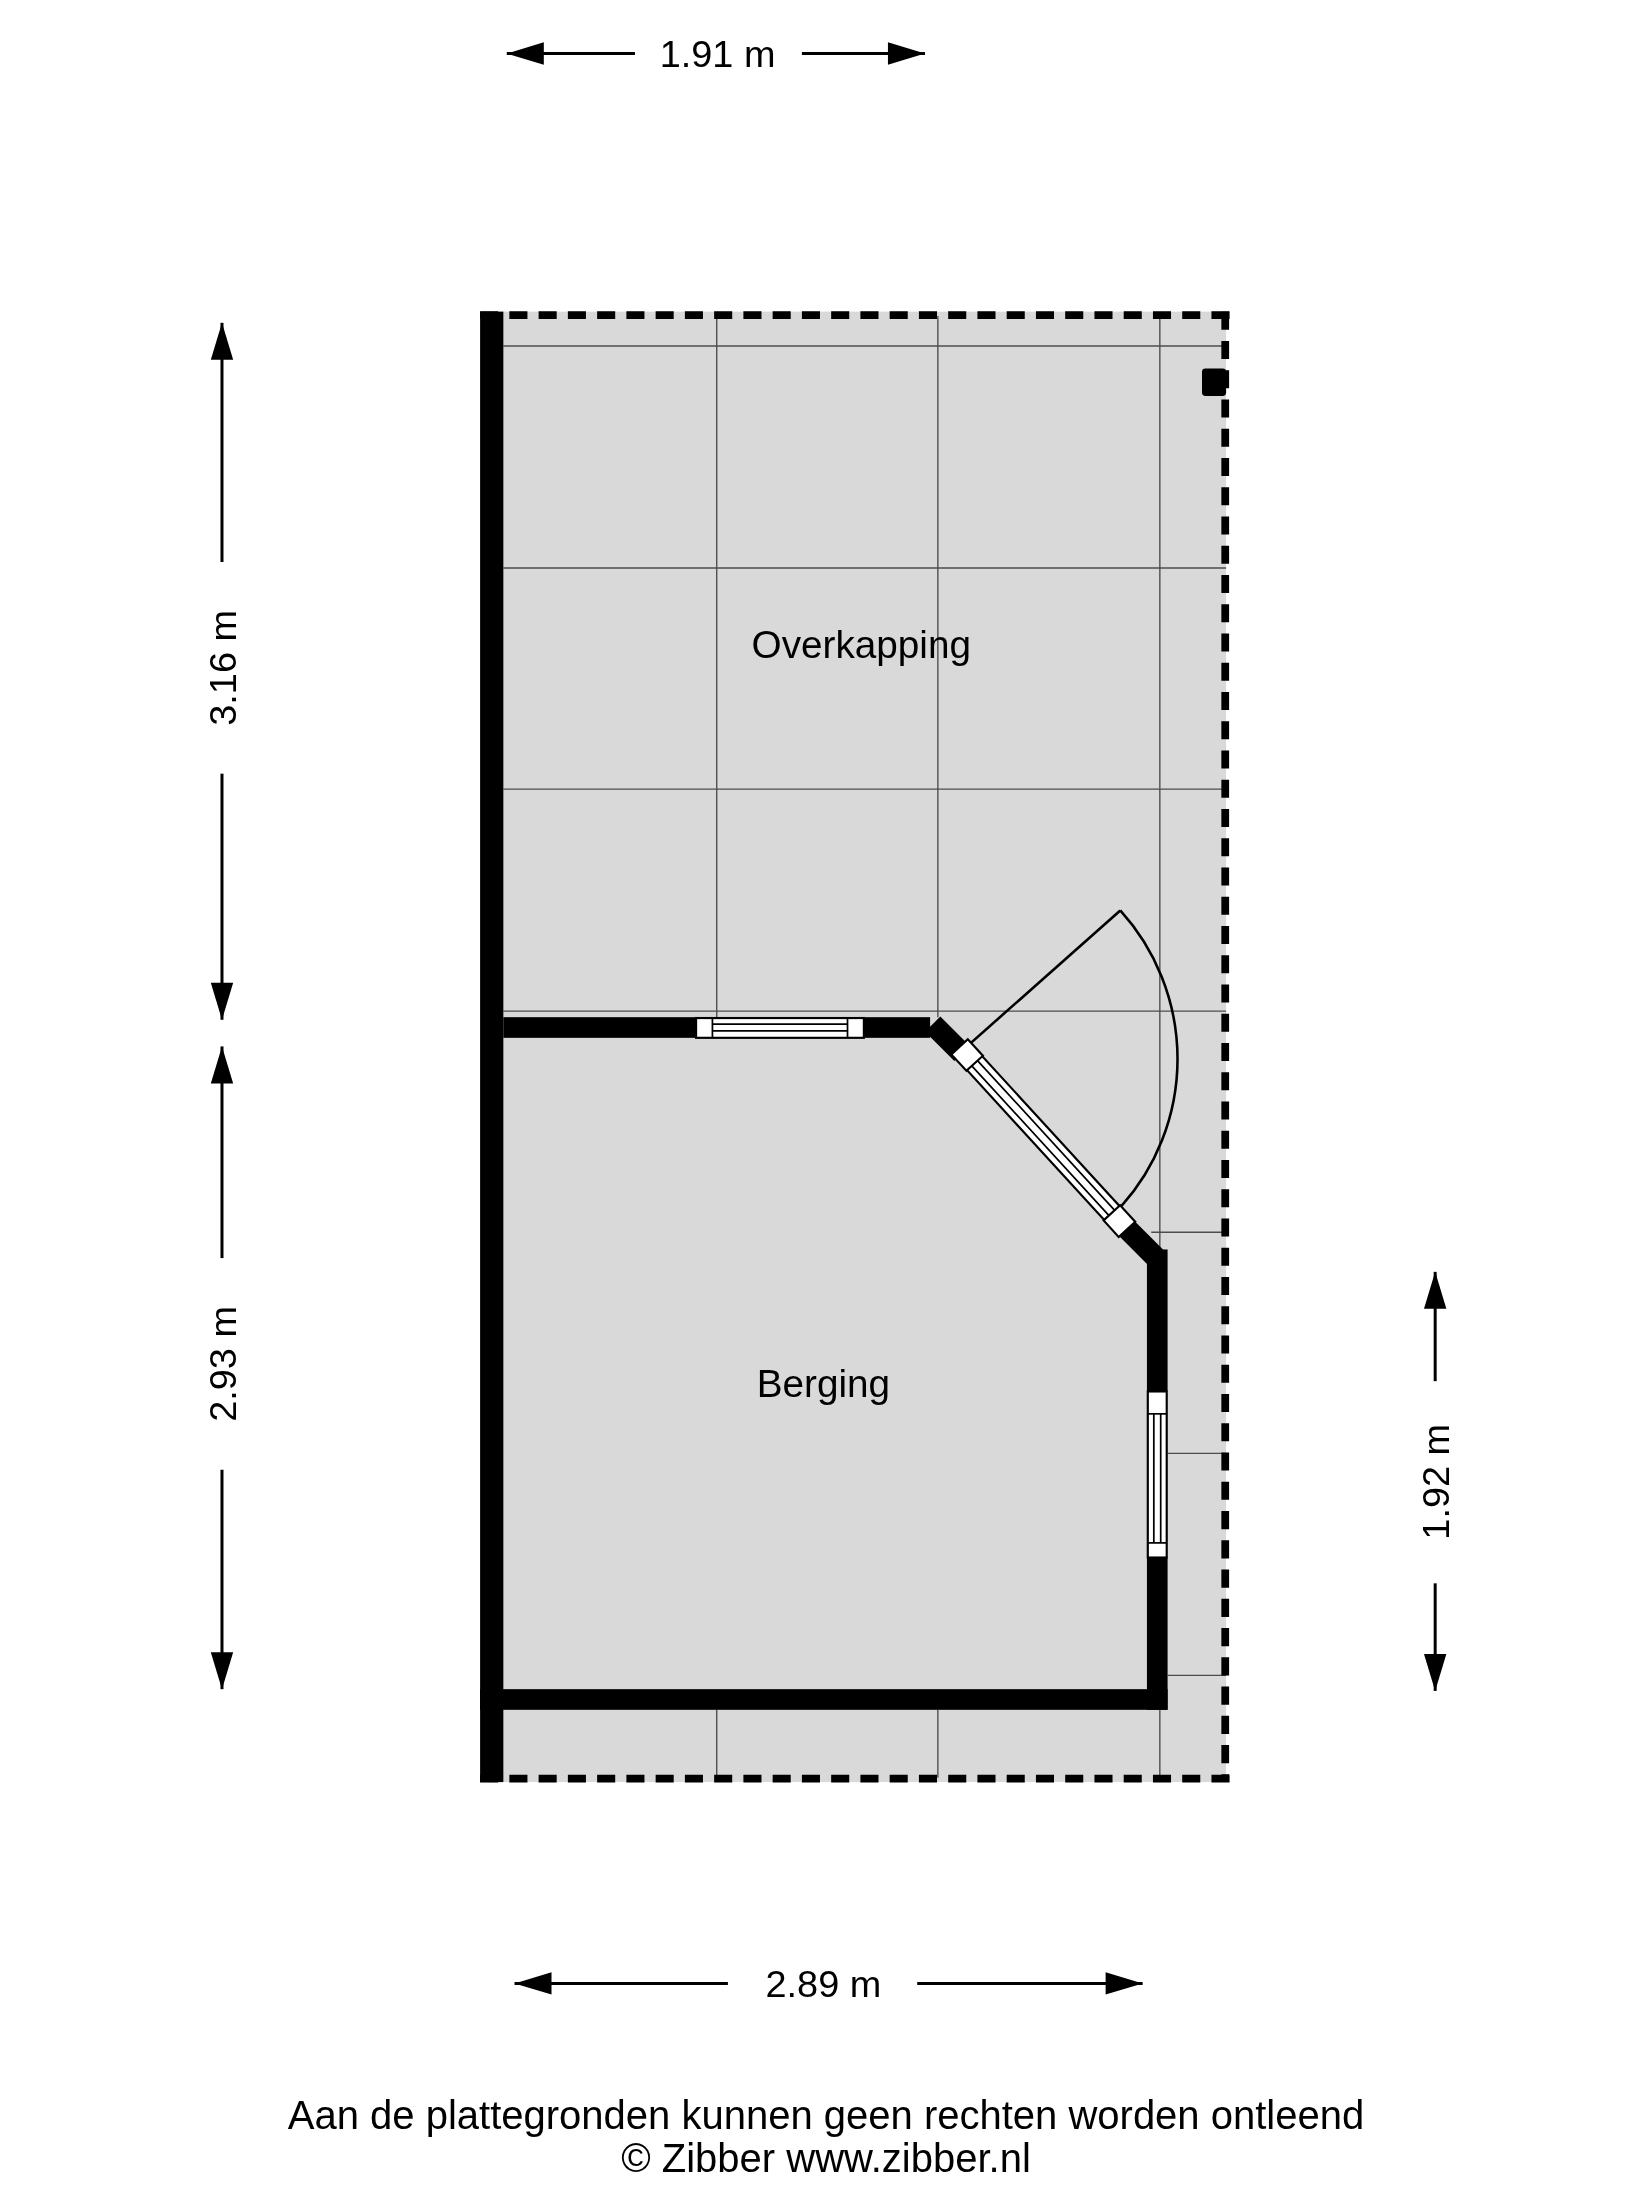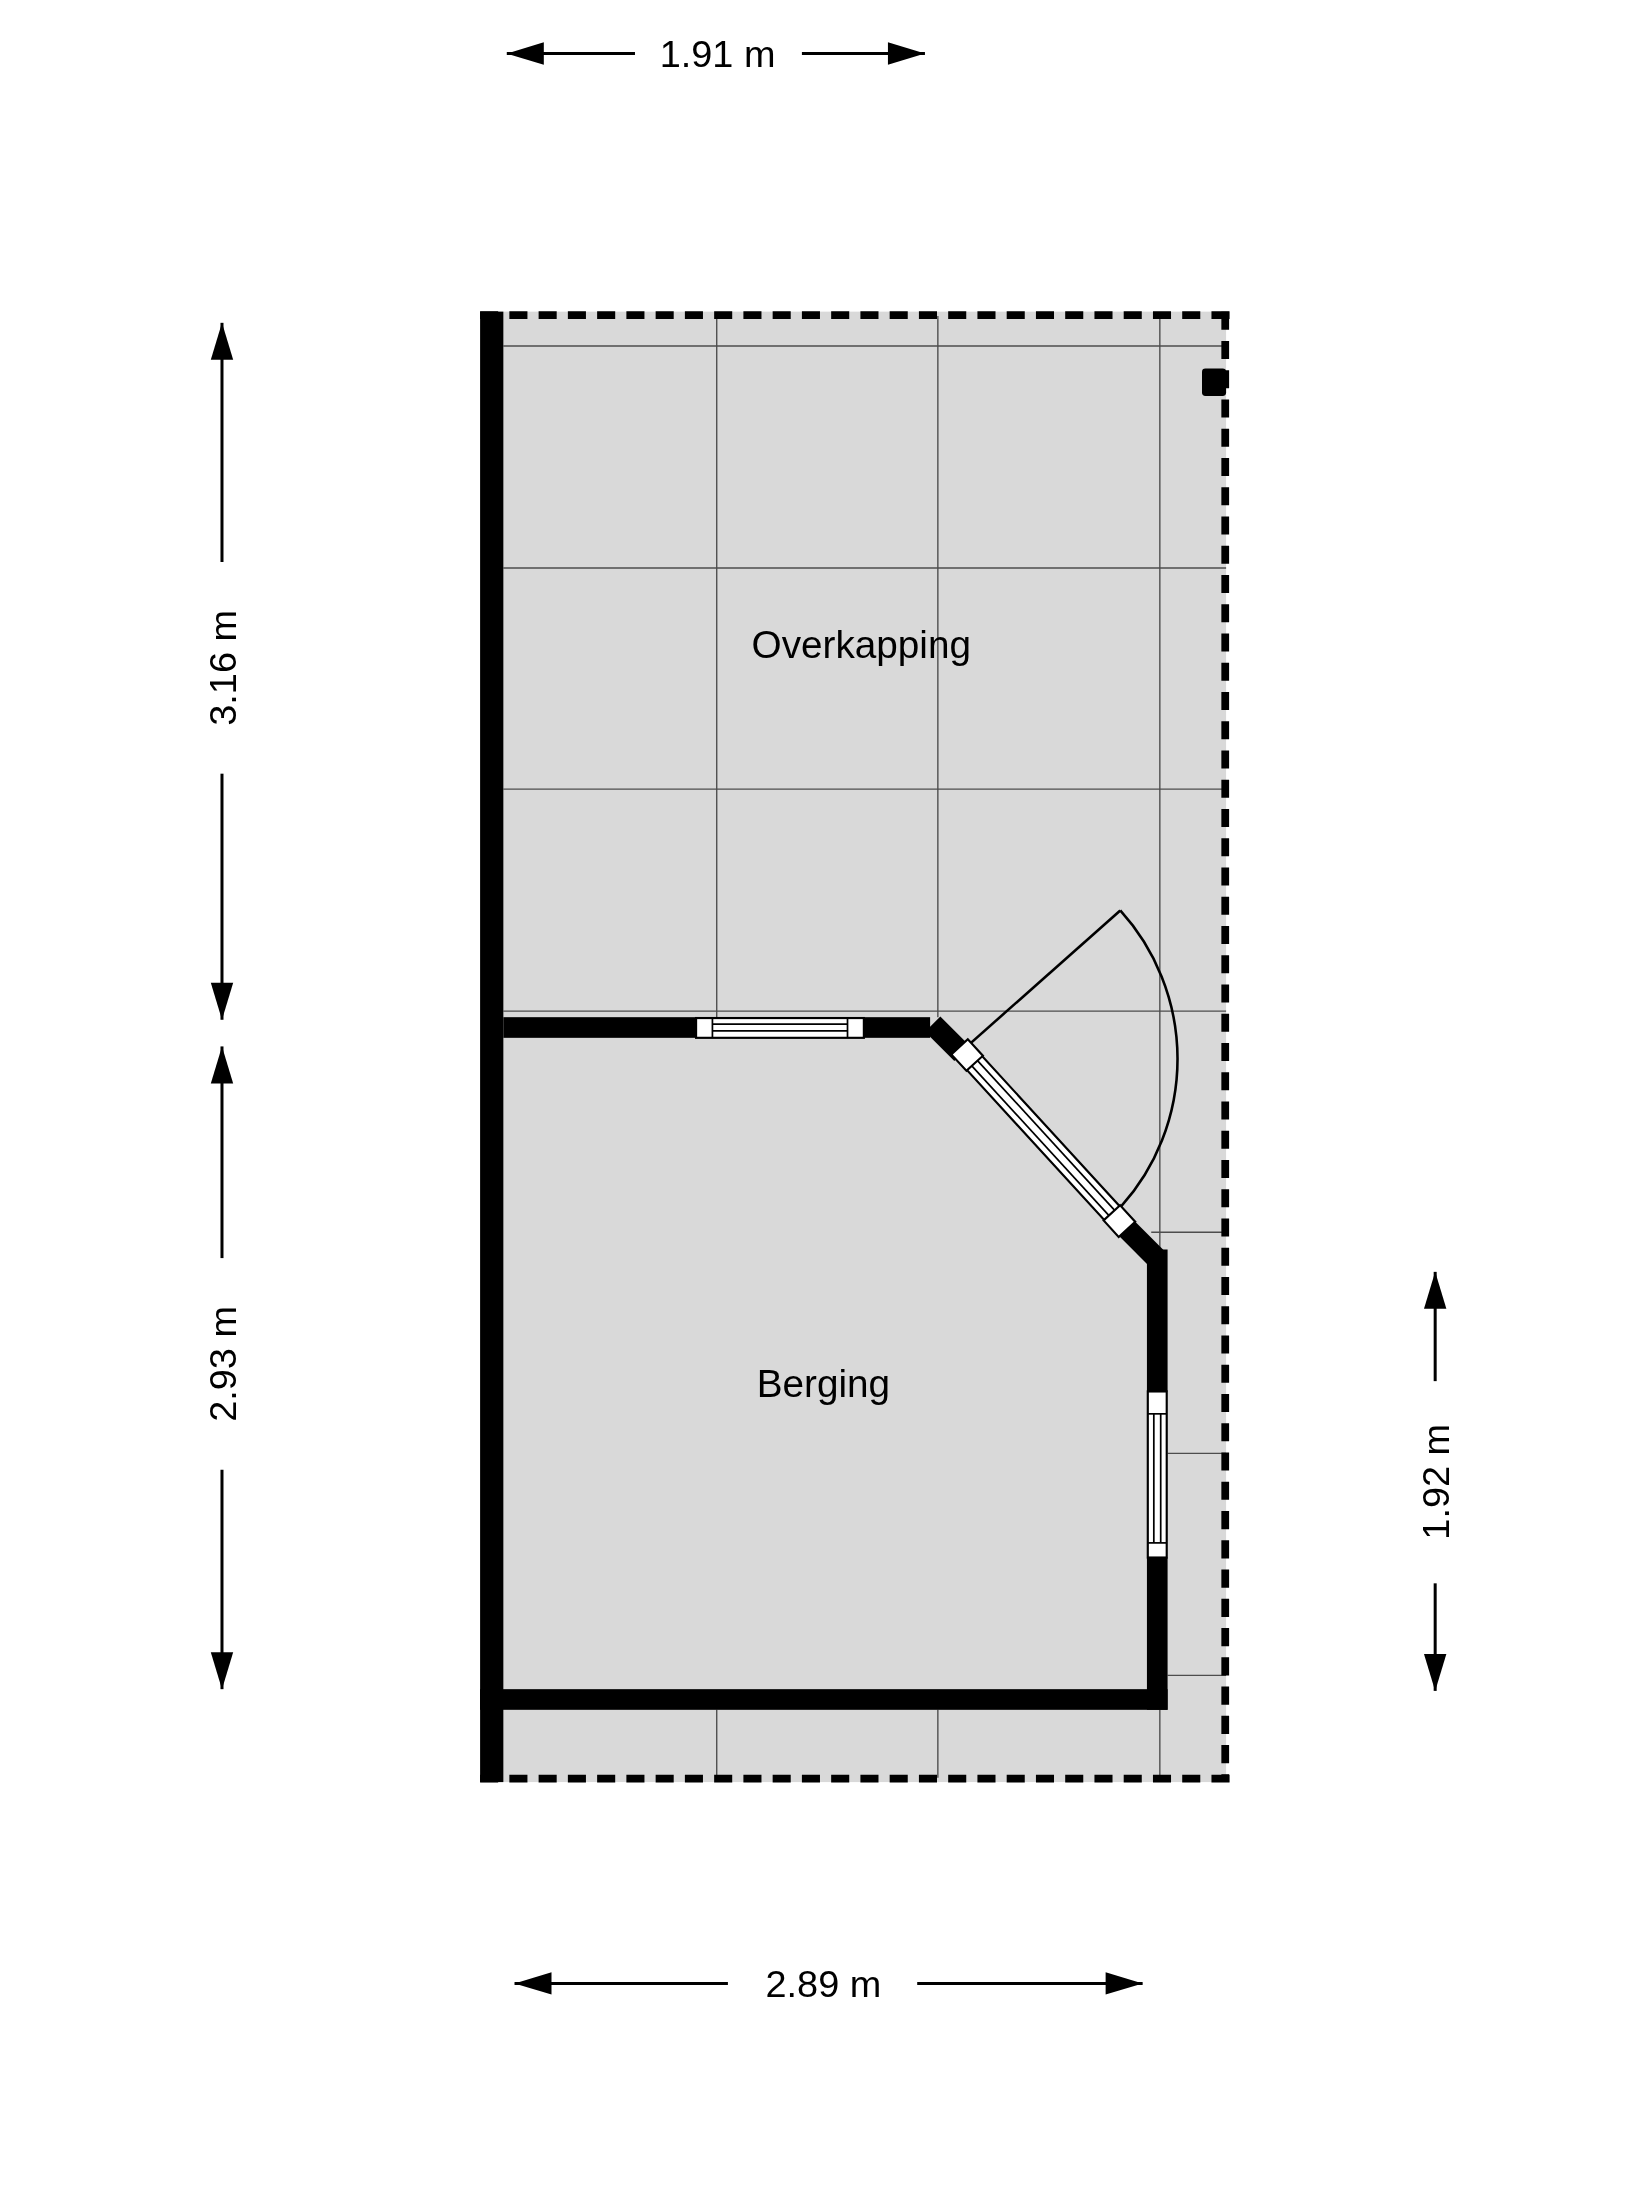--- a/index.html
+++ b/index.html
@@ -147,14 +147,16 @@
   <g>
     <line class="dim-line" x1="598" y1="2305" x2="846" y2="2305"></line>
     <line class="dim-line" x1="1066" y1="2305" x2="1328" y2="2305"></line>
     <polygon class="dim-arrow" points="598,2305 641,2292 641,2318"></polygon>
     <polygon class="dim-arrow" points="1328,2305 1285,2292 1285,2318"></polygon>
     <text class="dim-text" x="957" y="2321" text-anchor="middle">2.89 m</text>
   </g>
 </svg>
 
 <div class="footer">
+  <div>Aan de plattegronden kunnen geen rechten worden ontleend</div>
+  <div>© Zibber www.zibber.nl</div>
 </div>
 
 
 </body></html>

